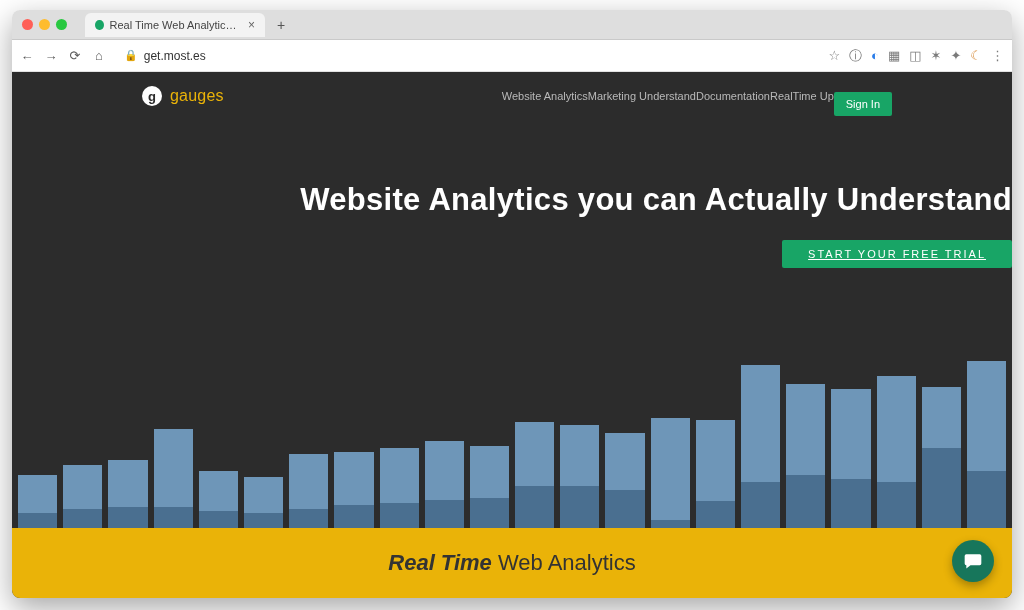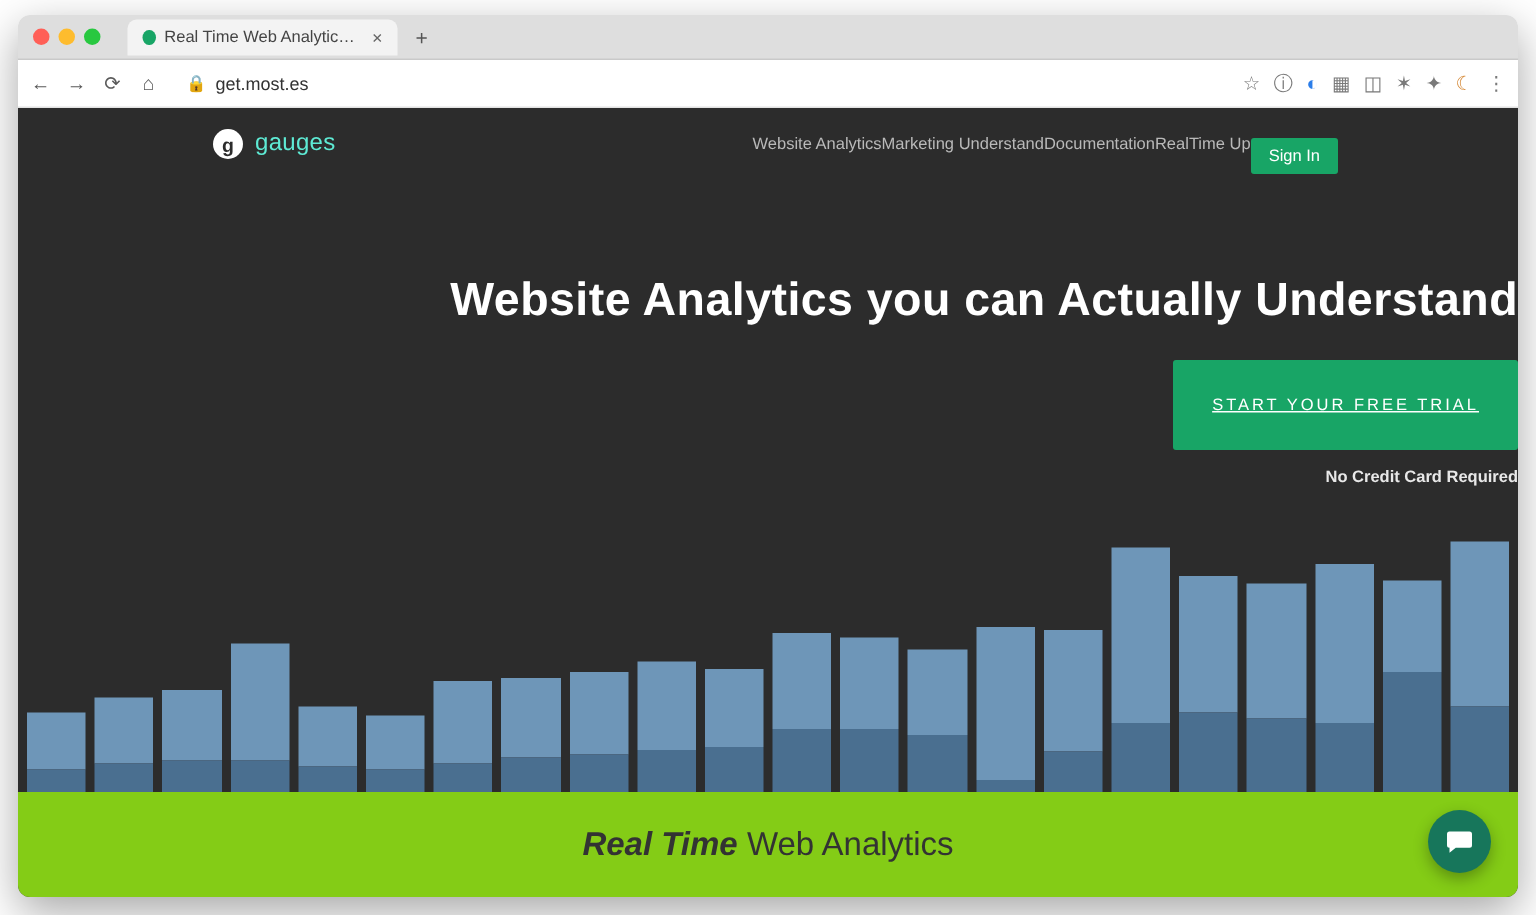--- a/index.html
+++ b/index.html
@@ -100,21 +100,21 @@
     display: flex;
     align-items: center;
     padding: 0 120px 0 130px;
   }
   .brand { display: flex; align-items: center; gap: 8px; }
   .brand-logo {
     width: 20px; height: 20px; border-radius: 50%; background: #fff;
     color: #2c2c2c; font-weight: 700; font-size: 13px;
     display: flex; align-items: center; justify-content: center;
   }
-  .brand-name { color: #5eead4; font-size: 16px; font-weight: 500; letter-spacing: .2px; }
+  .brand-name { color: #eab308; font-size: 16px; font-weight: 500; letter-spacing: .2px; }
 
   .nav { margin-left: auto; display: flex; align-items: center; gap: 0; }
   .nav a {
     color: #b9b9b9; font-size: 11px; text-decoration: none;
   }
   .nav a.cta {
     background: #18a566; color: #fff; padding: 6px 12px; border-radius: 2px; margin-top: 16px;
   }
 
   .hero {
@@ -124,21 +124,21 @@
   }
   .hero h1 { font-size: 31px; font-weight: 600; letter-spacing: .3px; }
   .hero p  { margin-top: 10px; font-size: 13px; color: #dcdcdc; }
   .hero .trial-btn {
     display: inline-block;
     margin-top: 22px;
     background: #18a566;
     color: #fff;
     font-size: 11px;
     letter-spacing: 2px;
-    padding: 24px 26px;
+    padding: 8px 26px;
     border-radius: 2px;
   }
   .hero .sub { margin-top: 12px; font-size: 11px; color: #e8e8e8; font-weight:600;}
 
   
   .chart {
     position: absolute;
     left: 0; right: 0;
     bottom: 70px;
     height: 190px;
@@ -154,21 +154,21 @@
     justify-content: flex-end;
     height: 100%;
   }
   .bar-top   { background: #6e96b8; width: 100%; }
   .bar-bottom{ background: #4a6f90; width: 100%; }
 
   .lower {
     position: absolute;
     left: 0; right: 0; bottom: 0;
     height: 70px;
-    background: #84cc16;
+    background: #eab308;
     display: flex;
     align-items: center;
     justify-content: center;
   }
   .lower h2 { color: #333; font-size: 22px; font-weight: 500; }
   .lower h2 em { font-style: italic; font-weight: 600; }
 
   .chat-bubble {
     position: absolute;
     right: 18px;
@@ -236,21 +236,20 @@
         <a href="#">Documentation</a>
         <a href="#">Real</a>
         <a href="#">Time Up</a>
         <a href="#" class="cta">Sign In</a>
       </nav>
     </div>
 
     <div class="hero">
       <h1>Website Analytics you can Actually Understand</h1>
       <a class="trial-btn" href="#">START YOUR FREE TRIAL</a>
-      <div class="sub">No Credit Card Required</div>
     </div>
 
     <div class="chart" id="chart">
         <div class="bar-wrap">
           <div class="bar-top" style="height: 20%;"></div>
           <div class="bar-bottom" style="height: 8%;"></div>
         </div>
         <div class="bar-wrap">
           <div class="bar-top" style="height: 23%;"></div>
           <div class="bar-bottom" style="height: 10%;"></div>

